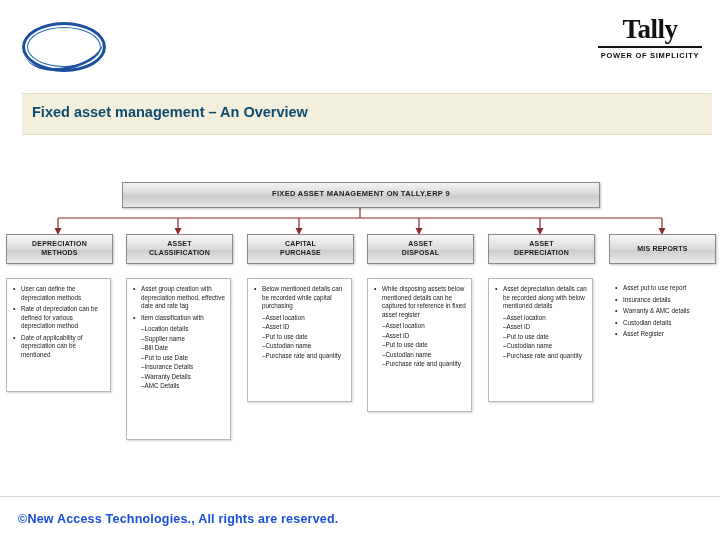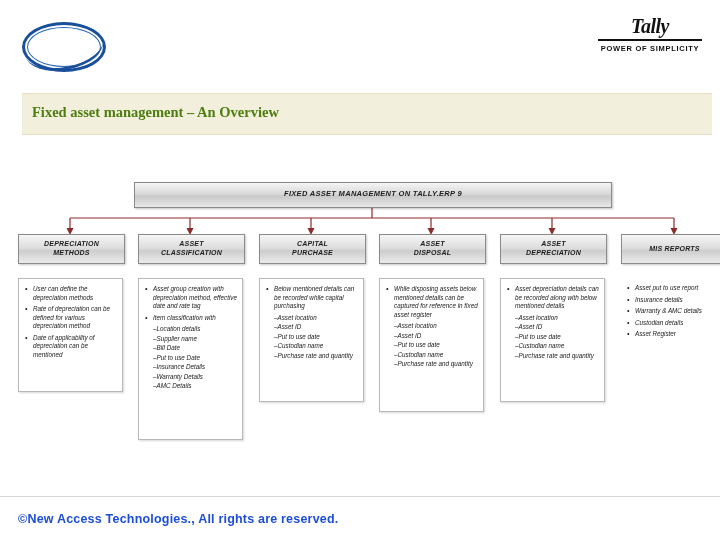--- a/index.html
+++ b/index.html
@@ -67,23 +67,22 @@
 
   #logo-tally {
     position: absolute;
     right: 18px;
     top: 16px;
     width: 104px;
     text-align: center;
   }
   #logo-tally .tally-word {
     font-family: "Liberation Serif", serif;
-    font-style: italic;
-    font-weight: bold;
-    font-size: 20px;
+    font-weight: bold;
+    font-size: 27px;
     color: #111111;
     line-height: 1;
     letter-spacing: -0.5px;
   }
   #logo-tally .tally-rule {
     height: 2px;
     background: #111111;
     margin: 3px 0 3px 0;
   }
   #logo-tally .tally-tag {
@@ -102,34 +101,33 @@
     width: 690px;
     height: 40px;
     background: #f2efdc;
     border-top: 1px solid #e4dfc2;
     border-bottom: 1px solid #e4dfc2;
   }
   #title-text {
     position: absolute;
     left: 10px;
     top: 10px;
-    font-family: Liberation Serif, serif;
+    font-family: Liberation Sans, sans-serif;
     font-weight: bold;
     font-size: 14.5px;
-    color: #4d7c0f;
+    color: #0c4a6e;
   }
 
   
   #diagram {
     position: absolute;
-    left: 12px;
+    left: 0;
     top: 160px;
     width: 580px;
     height: 300px;
-    font-style: italic;
   }
   #connectors {
     position: absolute;
     left: 0; top: 0;
     width: 720px; height: 300px;
   }
 
   .root-box {
     position: absolute;
     left: 122px;

